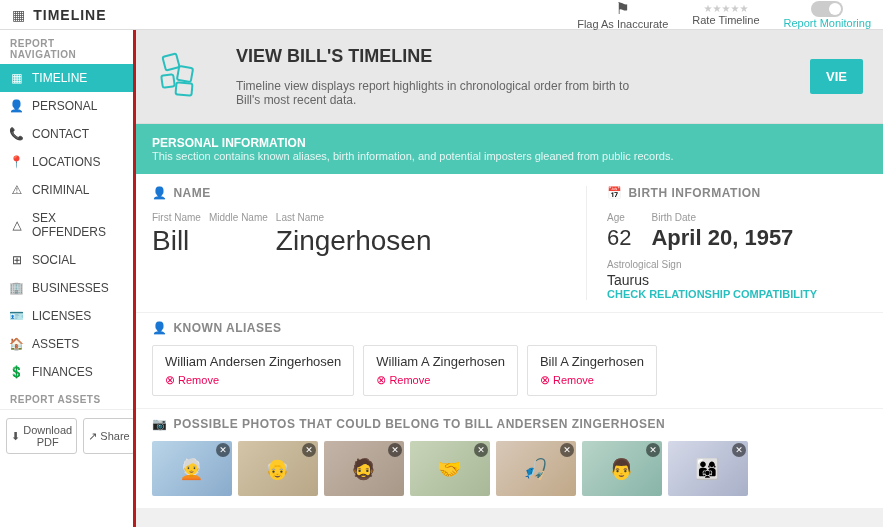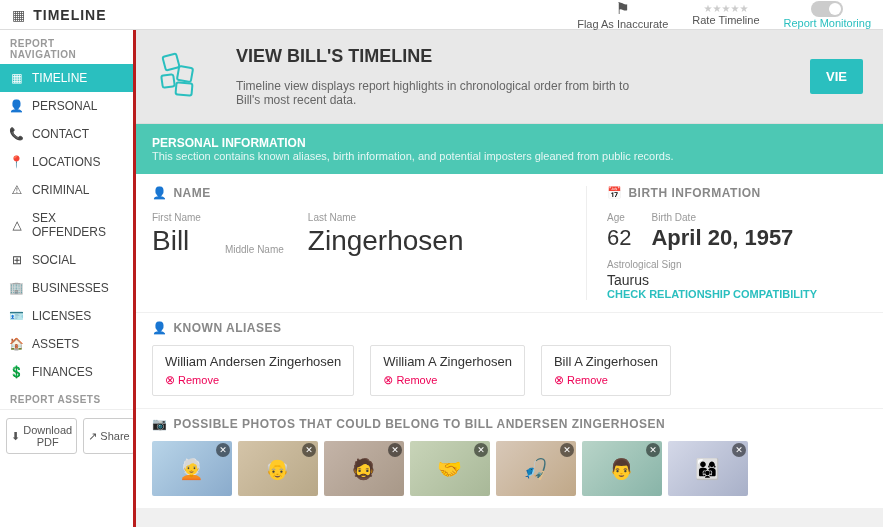--- a/index.html
+++ b/index.html
@@ -46,37 +46,37 @@
 
     .section-body { padding: 12px 16px; }
 
     
     .info-block { display: flex; gap: 0; }
     .name-section { flex: 1; border-right: 1px solid #eee; padding-right: 20px; }
     .birth-section { flex: 0 0 280px; padding-left: 20px; }
     .block-label { display: flex; align-items: center; gap: 6px; font-size: 12px; font-weight: bold; color: #888; text-transform: uppercase; margin-bottom: 12px; letter-spacing: 0.5px; }
     .block-label .blicon { color: #aaa; }
 
-    .name-fields { display: flex; gap: 24px; align-items: flex-end; }
+    .name-fields { display: flex; gap: 8px; }
     .name-field label { font-size: 10px; color: #999; display: block; margin-bottom: 2px; }
     .name-field .name-val { font-size: 28px; font-weight: 300; color: #333; }
 
     .birth-rows { display: flex; gap: 20px; margin-bottom: 8px; }
     .birth-field label { font-size: 10px; color: #999; display: block; margin-bottom: 2px; }
     .birth-field .birth-val { font-size: 22px; font-weight: 300; color: #333; }
     .birth-field .birth-val-sm { font-size: 22px; font-weight: 700; color: #333; }
 
     .astro-label { font-size: 10px; color: #999; margin-bottom: 2px; }
     .astro-val { font-size: 14px; color: #333; font-weight: 400; }
     .compat-link { font-size: 11px; color: #2abfbf; cursor: pointer; text-transform: uppercase; font-weight: bold; display: block; }
 
     
     .aliases-section { padding: 8px 16px 12px; border-top: 1px solid #f0f0f0; }
     .aliases-label { display: flex; align-items: center; gap: 6px; font-size: 12px; font-weight: bold; color: #888; text-transform: uppercase; margin-bottom: 10px; letter-spacing: 0.5px; }
-    .aliases-list { display: flex; gap: 16px; flex-wrap: wrap; }
+    .aliases-list { display: flex; gap: 9px; flex-wrap: wrap; }
     .alias-card { border: 1px solid #e0e0e0; padding: 8px 12px; border-radius: 2px; }
     .alias-name { font-size: 13px; color: #333; margin-bottom: 4px; }
     .alias-remove { font-size: 11px; color: #e05; cursor: pointer; display: flex; align-items: center; gap: 3px; }
     .alias-remove::before { content: '⊗'; font-size: 12px; }
 
     
     .photos-section { border-top: 1px solid #f0f0f0; padding: 8px 16px 12px; }
     .photos-label { display: flex; align-items: center; gap: 6px; font-size: 12px; font-weight: bold; color: #888; text-transform: uppercase; margin-bottom: 10px; letter-spacing: 0.5px; }
     .photos-grid { display: flex; gap: 6px; }
     .photo-item { position: relative; width: 80px; height: 55px; background: #ccc; border-radius: 2px; overflow: hidden; flex-shrink: 0; }

